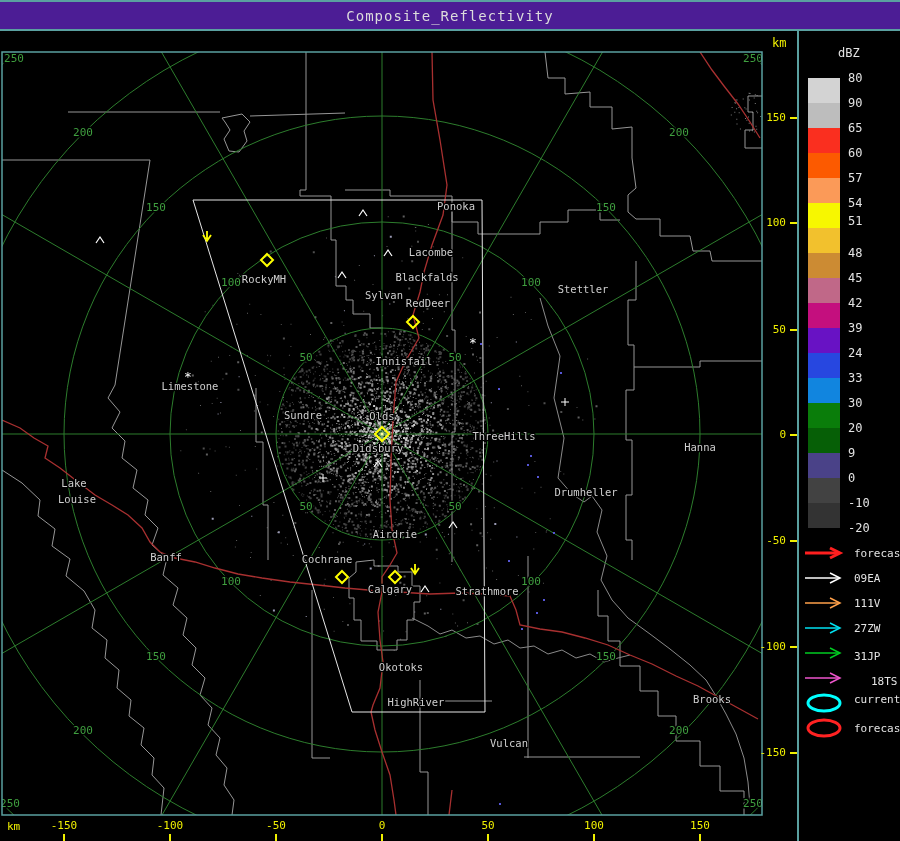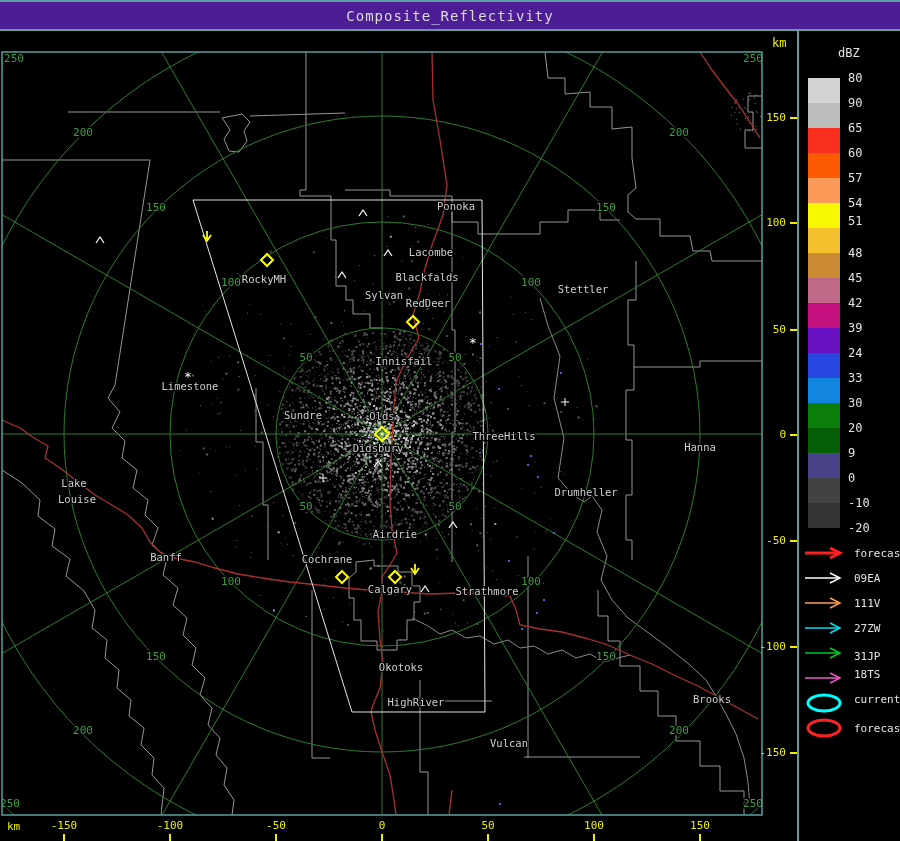--- a/index.html
+++ b/index.html
@@ -277,21 +277,21 @@
         </svg>
         <span style="color:#e3e3e3;font-size:11px;margin-left:5px">27ZW</span>
       </div>
       <div style="position: absolute; left: 803px; top: 643px; height: 20px; display: flex; align-items: flex-end;">
         <svg width="46" height="20">
           <line x1="2" y1="10" x2="36" y2="10" stroke="#00cc22" stroke-width="1.5"></line>
        <polyline points="27,5 37,10 27,15" fill="none" stroke="#00cc22" stroke-width="1.5"></polyline>
         </svg>
         <span style="color:#e3e3e3;font-size:11px;margin-left:5px">31JP</span>
       </div>
-      <div style="position: absolute; left: 803px; top: 668px; height: 20px; display: flex; align-items: flex-start;">
+      <div style="position: absolute; left: 803px; top: 668px; height: 20px; display: flex; align-items: flex-end; gap: 17px;">
         <svg width="46" height="20">
           <line x1="2" y1="10" x2="36" y2="10" stroke="#ee55cc" stroke-width="1.5"></line>
        <polyline points="27,5 37,10 27,15" fill="none" stroke="#ee55cc" stroke-width="1.5"></polyline>
         </svg>
         <span style="color:#e3e3e3;font-size:11px;margin-left:5px">18TS</span>
       </div>
       <div style="position: absolute; left: 803px; top: 693px; height: 20px; display: flex; align-items: flex-start;">
         <svg width="46" height="20">
           <ellipse cx="21" cy="10" rx="16" ry="8" fill="none" stroke="#00ffff" stroke-width="3"></ellipse>
         </svg>

